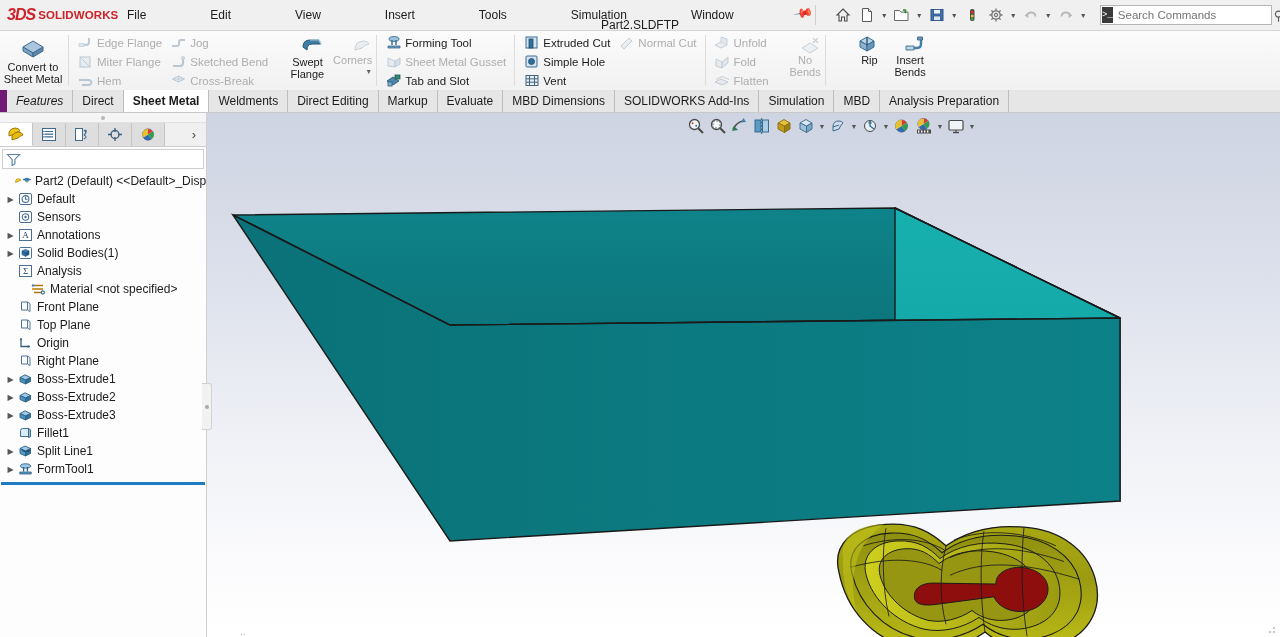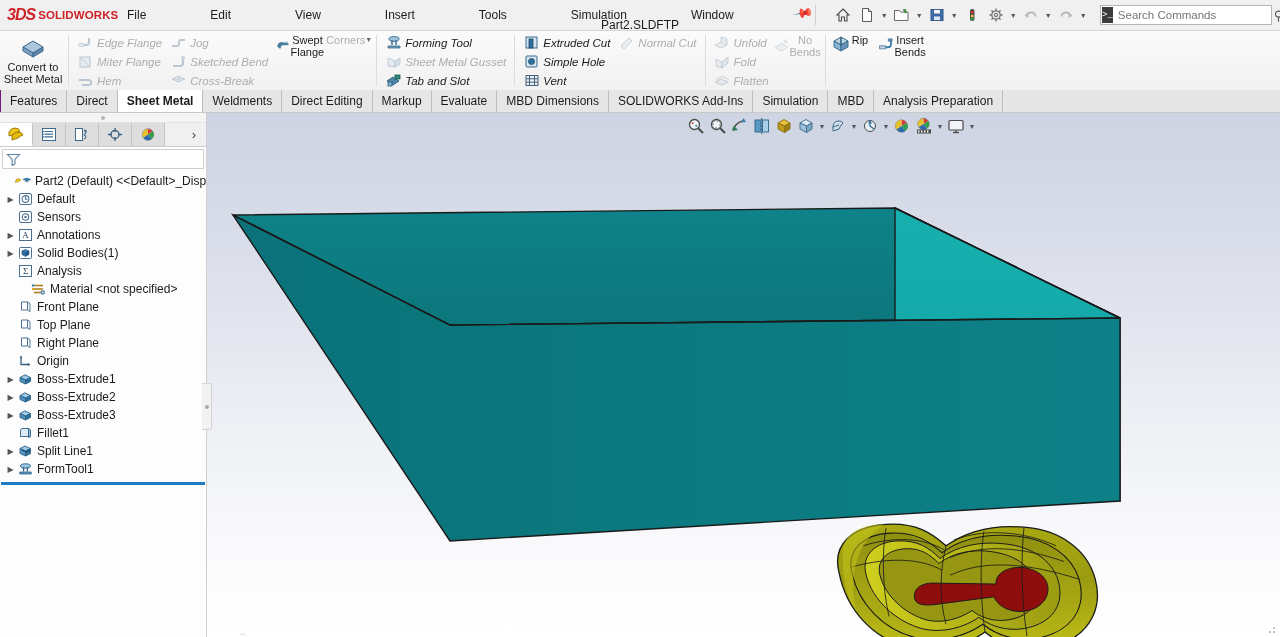--- a/index.html
+++ b/index.html
@@ -79,48 +79,47 @@
   .bigbtn {
     width: 62px; display: flex; flex-direction: column; align-items: center;
     padding-top: 4px; cursor: default; text-align: center;
   }
   .bigbtn .lbl { font-size: 11px; line-height: 11.5px; margin-top: 3px; }
 
   .smallcol { display: flex; flex-direction: column; justify-content: flex-start; padding-top: 2px; }
   .smallbtn {
     display: flex; align-items: center; height: 19px; padding: 0 4px; cursor: default;
     white-space: nowrap;
-    font-style: italic;
   }
   .smallbtn .ic { width: 17px; height: 16px; display: flex; align-items: center; justify-content: center; margin-right: 3px; }
   .smallbtn .lbl { font-size: 11.5px; }
   .smallbtn.dim .lbl { color: #aeaeae; }
   .smallbtn.dim .ic { opacity: .38; }
 
   .stackbtn {
-    display: flex; flex-direction: row; align-items: flex-start; justify-content: flex-start;
+    display: flex; flex-direction: column; align-items: flex-end; justify-content: flex-start;
     padding-top: 4px; cursor: default; width: 48px; text-align: center;
   }
   .stackbtn .lbl { font-size: 11px; line-height: 11.5px; }
   .stackbtn.dim .lbl { color: #aeaeae; }
   .stackbtn.dim svg { opacity: .38; }
   .dropcaret { font-size: 7px; color: #666; line-height: 8px; margin-top: 1px; }
 
   
   .tabbar {
     position: absolute; top: 91px; left: 0; width: 1280px; height: 22px;
     background: #e6e6e6; display: flex; align-items: flex-end;
     border-bottom: 1px solid #c9c9c9;
   }
   .tab {
     height: 22px; display: flex; align-items: center; padding: 0 9px;
     font-size: 12px; color: #1b1b1b; border-right: 1px solid #bdbdbd;
     cursor: default; background: #e6e6e6; white-space: nowrap;
   }
-  .tab:first-child { border-left: 1px solid #701a75; }
+  .tab:first-child { border-left: 7px solid #701a75; font-style: italic; }
   .tab.active { background: #ffffff; font-weight: bold; }
   .tabfill { flex: 1; height: 22px; background: #e6e6e6; }
 
   
   .leftpanel {
     position: absolute; top: 113px; left: 0; width: 207px; height: 524px;
     background: #fdfdfd; border-right: 1px solid #cfcfcf;
     display: flex; flex-direction: column;
   }
   .panel-grip {
@@ -726,37 +725,37 @@
               <path d="M9.5 2 l2.5 1.6 v8 l-2.5 -1.6 z" fill="#eef3f8" stroke="#4a6f90" stroke-width=".9"></path>
             </svg>
         </span>
         <span class="tlabel">Top Plane</span>
       </div>
 
       <div class="trow" style="padding-left:4px">
         <span class="arrow empty">▶</span>
         <span class="ticon">
           <svg width="15" height="14" viewBox="0 0 15 14">
-              <path d="M3.5 2 h6 v8 h-6 z" fill="#fff" stroke="#4a6f90" stroke-width="1"></path>
-              <path d="M9.5 2 l2.5 1.6 v8 l-2.5 -1.6 z" fill="#eef3f8" stroke="#4a6f90" stroke-width=".9"></path>
-            </svg>
-        </span>
-        <span class="tlabel">Right Plane</span>
-      </div>
-
-      <div class="trow" style="padding-left:4px">
-        <span class="arrow empty">▶</span>
-        <span class="ticon">
-          <svg width="15" height="14" viewBox="0 0 15 14">
               <path d="M3 2 v8.5 h9" fill="none" stroke="#3a5f80" stroke-width="1.3"></path>
               <path d="M12 10.5 l-2.4 -1.4 v2.8 z" fill="#3a5f80"></path>
               <path d="M3 2 l-1.2 2.2 h2.4 z" fill="#3a5f80"></path>
             </svg>
         </span>
         <span class="tlabel">Origin</span>
+      </div>
+
+      <div class="trow" style="padding-left:4px">
+        <span class="arrow empty">▶</span>
+        <span class="ticon">
+          <svg width="15" height="14" viewBox="0 0 15 14">
+              <path d="M3.5 2 h6 v8 h-6 z" fill="#fff" stroke="#4a6f90" stroke-width="1"></path>
+              <path d="M9.5 2 l2.5 1.6 v8 l-2.5 -1.6 z" fill="#eef3f8" stroke="#4a6f90" stroke-width=".9"></path>
+            </svg>
+        </span>
+        <span class="tlabel">Right Plane</span>
       </div>
 
       <div class="trow" style="padding-left:4px">
         <span class="arrow">▶</span>
         <span class="ticon">
           <svg width="15" height="14" viewBox="0 0 15 14">
               <path d="M2 5.5 L7 2.8 L12.5 5.5 L7.5 8 Z" fill="#9ec9e6" stroke="#2d6287" stroke-width=".9"></path>
               <path d="M2 5.5 v4 L7.5 12 V8 Z" fill="#4e90bd" stroke="#2d6287" stroke-width=".9"></path>
               <path d="M12.5 5.5 v4 L7.5 12 V8 Z" fill="#2e6f9c" stroke="#2d6287" stroke-width=".9"></path>
             </svg>

